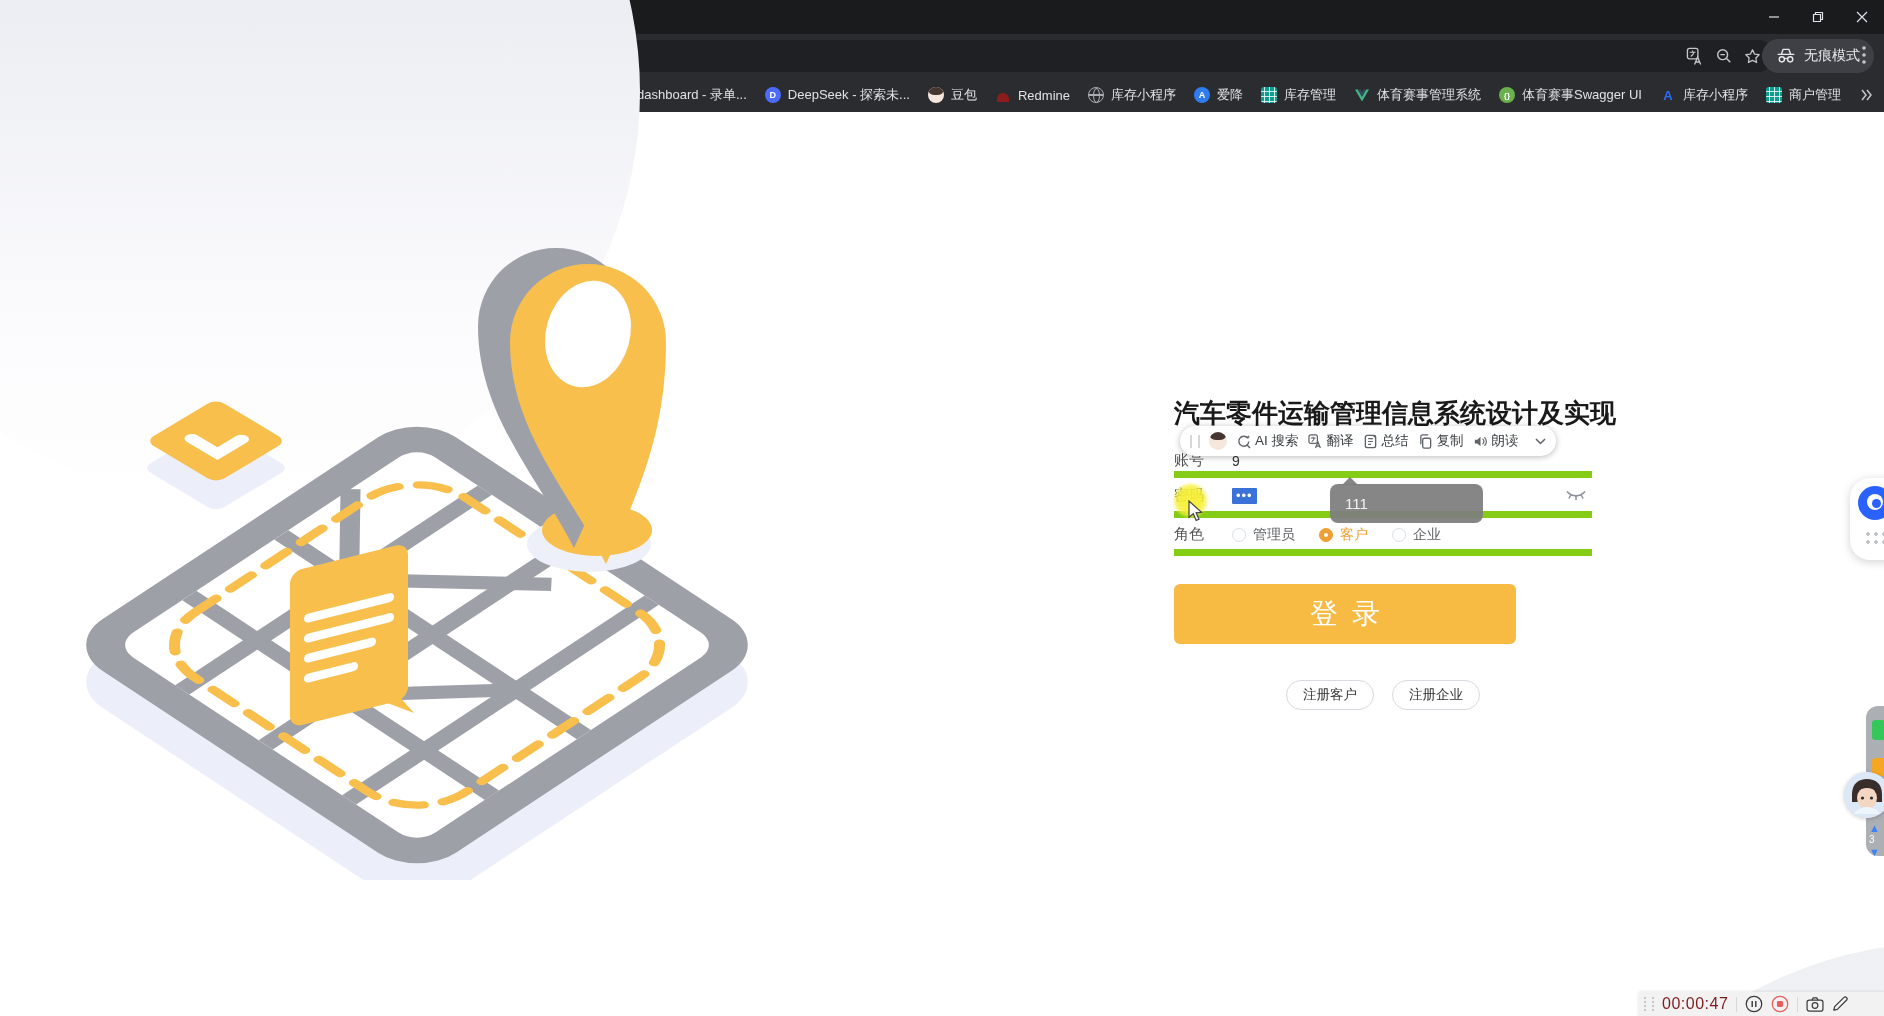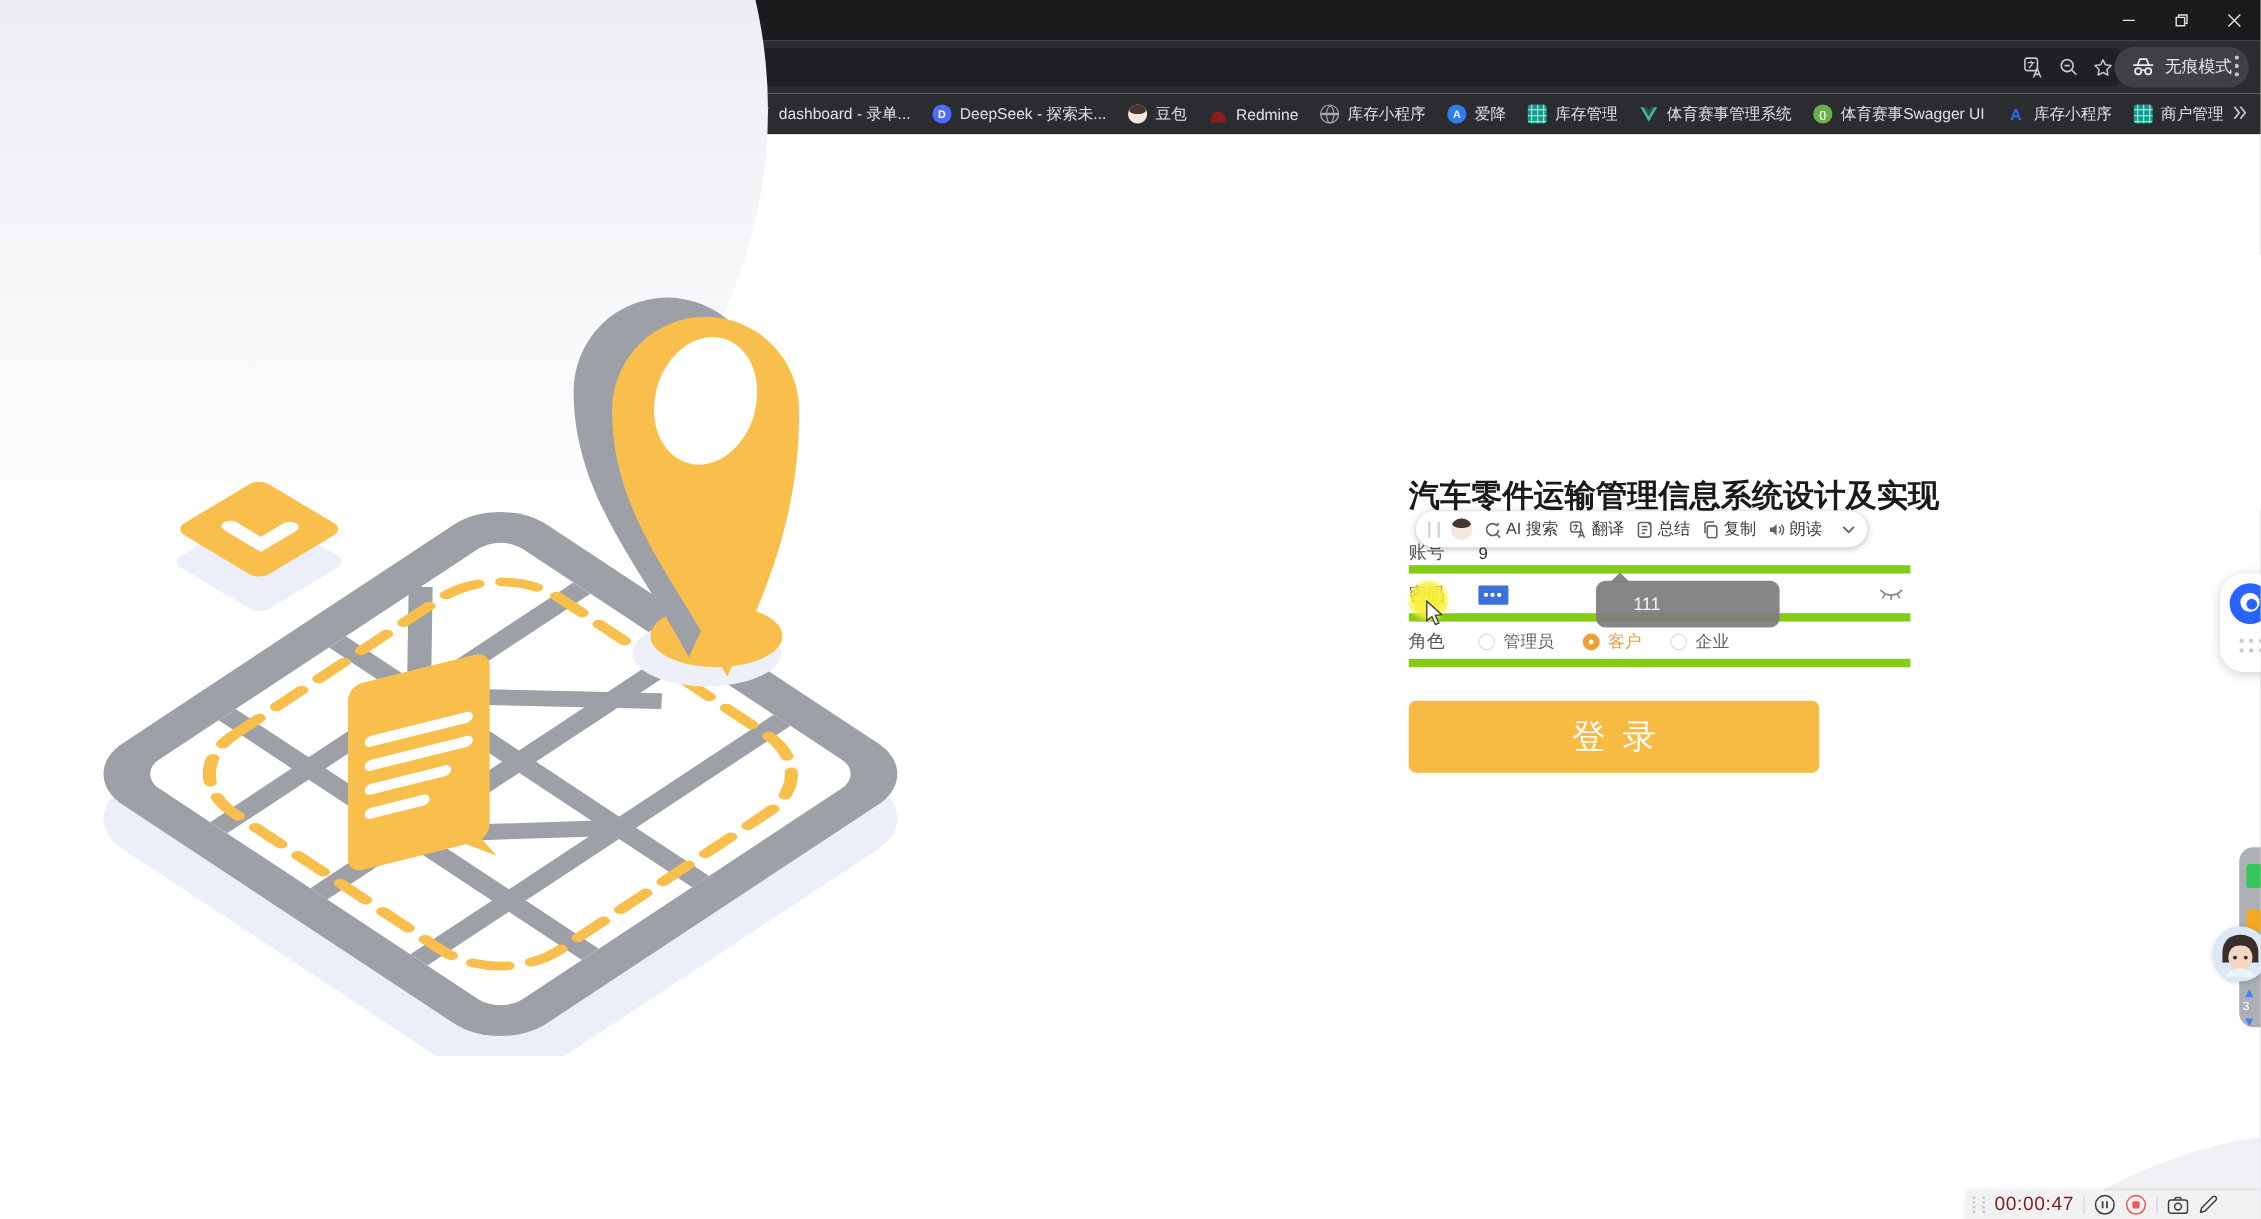--- a/index.html
+++ b/index.html
@@ -21,21 +21,21 @@
   .navbtn{width:32px;height:32px;margin-left:6px;border-radius:50%;display:flex;align-items:center;justify-content:center;color:#e5e7ea;}
   .navbtn.dim{color:#84878c;}
   .omnibox{position:absolute;left:146px;top:6px;width:1604px;height:32px;background:#1F2023;border-radius:16px;
     display:flex;align-items:center;padding:0 12px;gap:10px;}
   .omni-url{flex:1;font-size:15px;color:#e8eaed;white-space:nowrap;overflow:hidden;}
   .omni-ic{color:#c3c6cb;display:flex;align-items:center;}
   .incog-badge{position:absolute;left:1762px;top:5px;height:34px;border-radius:17px;background:#3E4045;
     display:flex;align-items:center;gap:8px;padding:0 14px;color:#e8eaed;font-size:14px;}
   .menu-dots{position:absolute;left:1862px;top:12px;color:#c3c6cb;}
   .bookmarksbar{position:absolute;left:0;top:78px;width:100%;height:34px;background:#2B2C30;
-    display:flex;align-items:center;padding-left:20px;box-sizing:border-box;}
+    display:flex;align-items:center;padding-left:8px;box-sizing:border-box;}
   .bm{display:flex;align-items:center;gap:7px;padding:4px 9px;border-radius:6px;color:#dfe2e6;font-size:13px;white-space:nowrap;}
   .bm-overflow{position:absolute;right:12px;color:#c3c6cb;font-size:15px;}
   .fav{width:16px;height:16px;border-radius:4px;flex:none;display:flex;align-items:center;justify-content:center;
     font:700 10px "Liberation Sans",sans-serif;color:#fff;position:relative;box-sizing:border-box;}
   .fav.baidu{border-radius:50%;background:conic-gradient(#e6412c,#f7b32b 25%,#2fb25c 50%,#2e77e6 75%,#e6412c);}
   .fav.globe{border:1.5px solid #a9adb3;border-radius:50%;}
   .fav.globe::before{content:"";position:absolute;left:0;right:0;top:6px;height:1.5px;background:#a9adb3;}
   .fav.globe::after{content:"";position:absolute;left:4px;top:0;width:5px;height:13px;border:1.5px solid #a9adb3;border-radius:50%;}
   .fav.xhs{background:#FE2C55;}
   .fav.gsite{background:#fff;color:#3b78e7;}
@@ -79,21 +79,21 @@
   .radio{width:14px;height:14px;border-radius:50%;border:1px solid #DCDFE6;background:#fff;box-sizing:border-box;position:relative;flex:none;}
   .radio.checked{border-color:#EF9F33;background:#EF9F33;}
   .radio.checked::after{content:"";position:absolute;left:4px;top:4px;width:4px;height:4px;border-radius:50%;background:#fff;}
   .radio-opt.checked-label{color:#EF9F33;}
   .login-btn{position:absolute;left:0;top:188px;width:342px;height:60px;border:none;border-radius:6px;background:#F7BA43;
     color:#fff;font-size:28px;letter-spacing:14px;text-indent:14px;font-family:"Liberation Sans",sans-serif;display:flex;align-items:center;justify-content:center;}
   .register-row{position:absolute;left:0;top:284px;width:418px;display:flex;justify-content:center;gap:18px;}
   .reg-btn{height:30px;padding:0 16px;border-radius:15px;border:1px solid #d8dadf;background:#fff;color:#333;font-size:13.5px;
     display:flex;align-items:center;font-family:"Liberation Sans",sans-serif;}
   .pwd-tooltip{position:absolute;left:156px;top:88px;width:153px;height:39px;background:rgba(125,125,125,.93);border-radius:8px;
-    color:#f2f2f2;font-size:15px;line-height:39px;padding-left:31px;box-sizing:border-box;z-index:5;}
+    color:#f2f2f2;font-size:15px;line-height:39px;padding-left:15px;box-sizing:border-box;z-index:5;}
   .pwd-tooltip::before{content:"";position:absolute;left:12px;top:-7px;border-left:8px solid transparent;border-right:8px solid transparent;
     border-bottom:8px solid rgba(125,125,125,.93);}
   .click-halo{position:absolute;left:1172px;top:482px;width:37px;height:37px;border-radius:50%;z-index:7;pointer-events:none;
     background:radial-gradient(closest-side,rgba(247,240,56,.95) 55%,rgba(247,240,56,.75) 78%,rgba(247,240,56,0));}
   .cursor{position:absolute;left:1188px;top:500px;z-index:8;pointer-events:none;}
   
   .doubao-pill{position:absolute;left:1850px;top:478px;width:60px;height:82px;background:#fff;border-radius:20px;
     box-shadow:0 2px 10px rgba(0,0,0,.18);z-index:4;}
   .doubao-logo{position:absolute;left:8px;top:8px;width:34px;height:34px;border-radius:50%;background:#2A62FF;}
   .doubao-logo::after{content:"";position:absolute;left:9px;top:8px;width:16px;height:16px;border-radius:50%;background:#fff;}
@@ -455,20 +455,24 @@
         <span>客户</span>
       </span>
       <span class="radio-opt">
         <span class="radio"></span>
         <span>企业</span>
       </span>
     </div>
 
     <button class="login-btn">登录</button>
 
+    <div class="register-row">
+      <button class="reg-btn">注册客户</button>
+      <button class="reg-btn">注册企业</button>
+    </div>
   </div>
 
   <div class="click-halo"></div>
   <div class="cursor">
     <svg width="20" height="22" viewBox="0 0 20 22">
         <path d="M1 1v16.2l4.3-3.4 2.9 6.6 2.8-1.2-2.9-6.4 5.4-.5z" fill="#FFFFFF" stroke="#444" stroke-width="1.2"></path>
       </svg>
   </div>
 
   <div class="doubao-pill">

